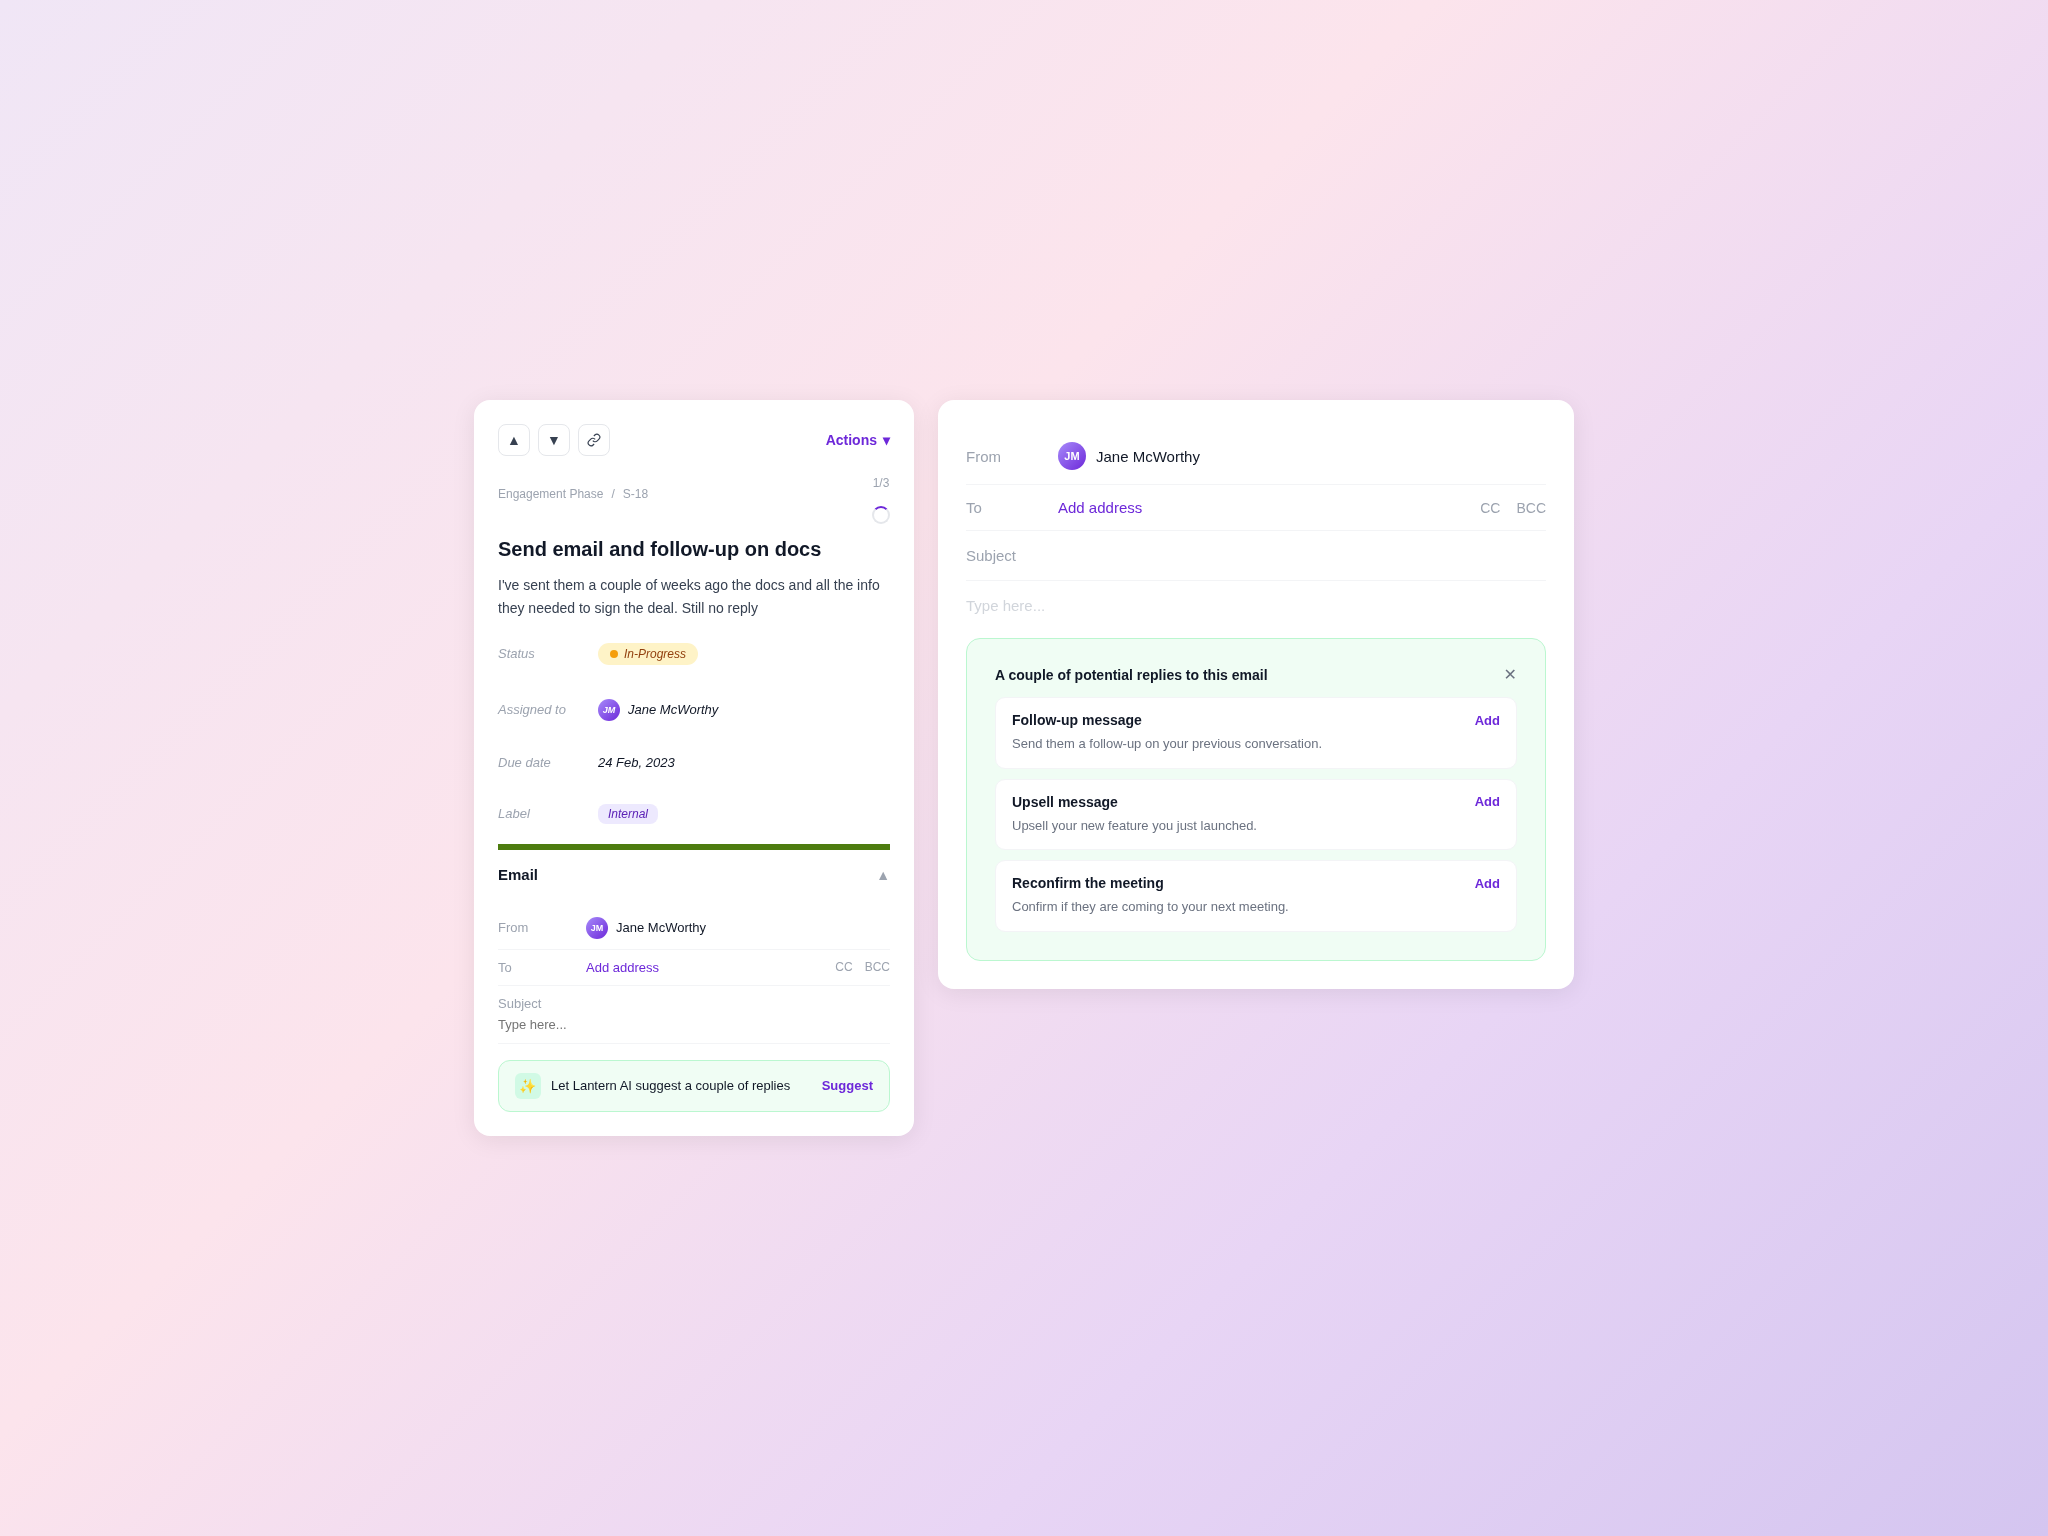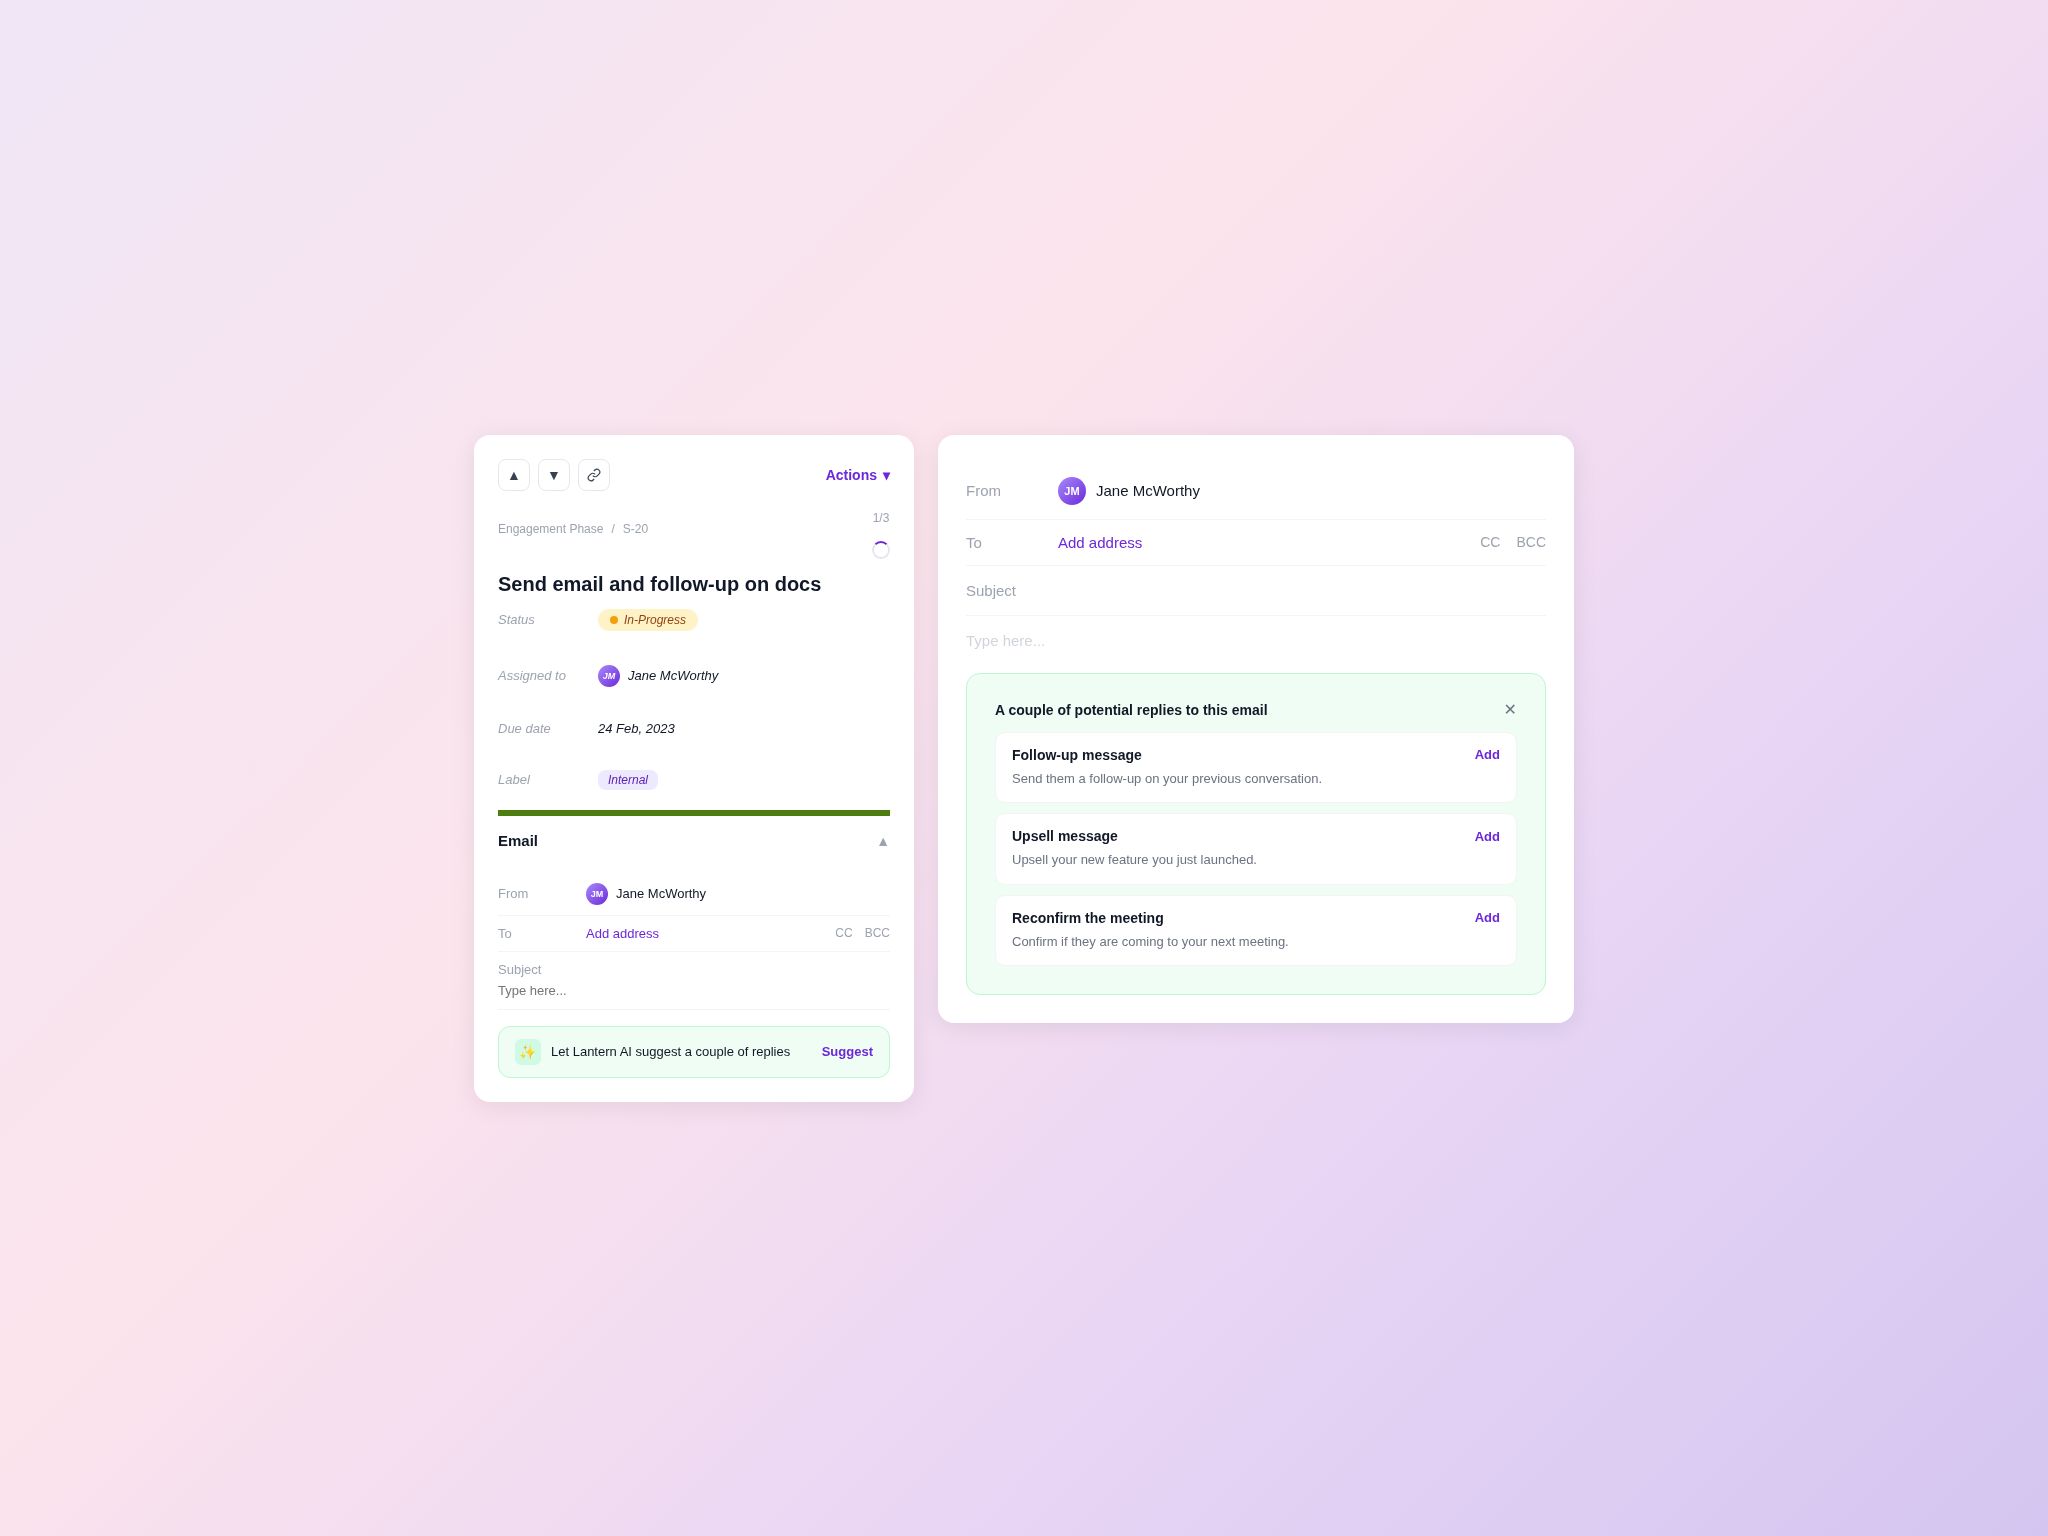--- a/index.html
+++ b/index.html
@@ -502,29 +502,30 @@
       <button class="actions-btn">
         <span>Actions</span>
         <span>▾</span>
       </button>
     </div>
 
     <div class="breadcrumb-row">
       <div class="breadcrumb">
         <span class="breadcrumb-text">Engagement Phase</span>
         <span class="breadcrumb-sep">/</span>
-        <span class="breadcrumb-id">S-20</span>
+        <span class="breadcrumb-id">S-18</span>
       </div>
       <div class="progress-info">
         <span>1/3</span>
         <div class="progress-spinner"></div>
       </div>
     </div>
 
     <div class="task-title">Send email and follow-up on docs</div>
+    <div class="task-description">I've sent them a couple of weeks ago the docs and all the info they needed to sign the deal. Still no reply</div>
 
     <div class="meta-grid">
       <div class="meta-label">Status</div>
       <div class="meta-value">
         <span class="status-badge">
           <span class="status-dot"></span>
           <span>In-Progress</span>
         </span>
       </div>
 

